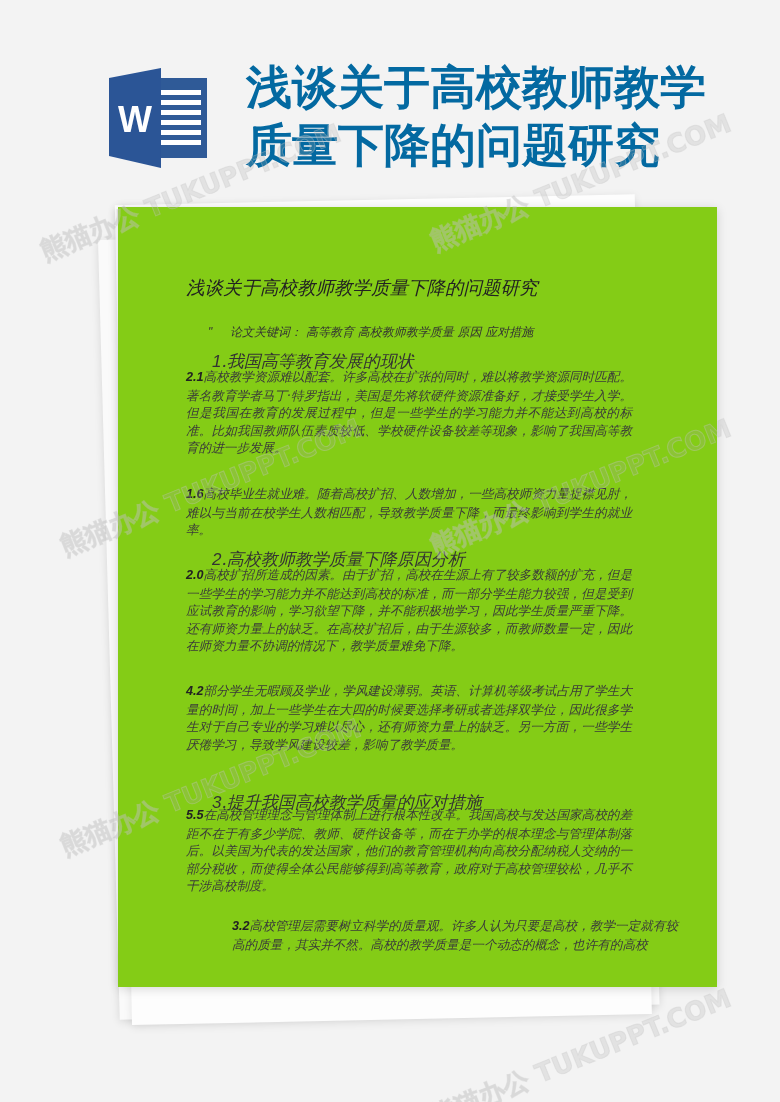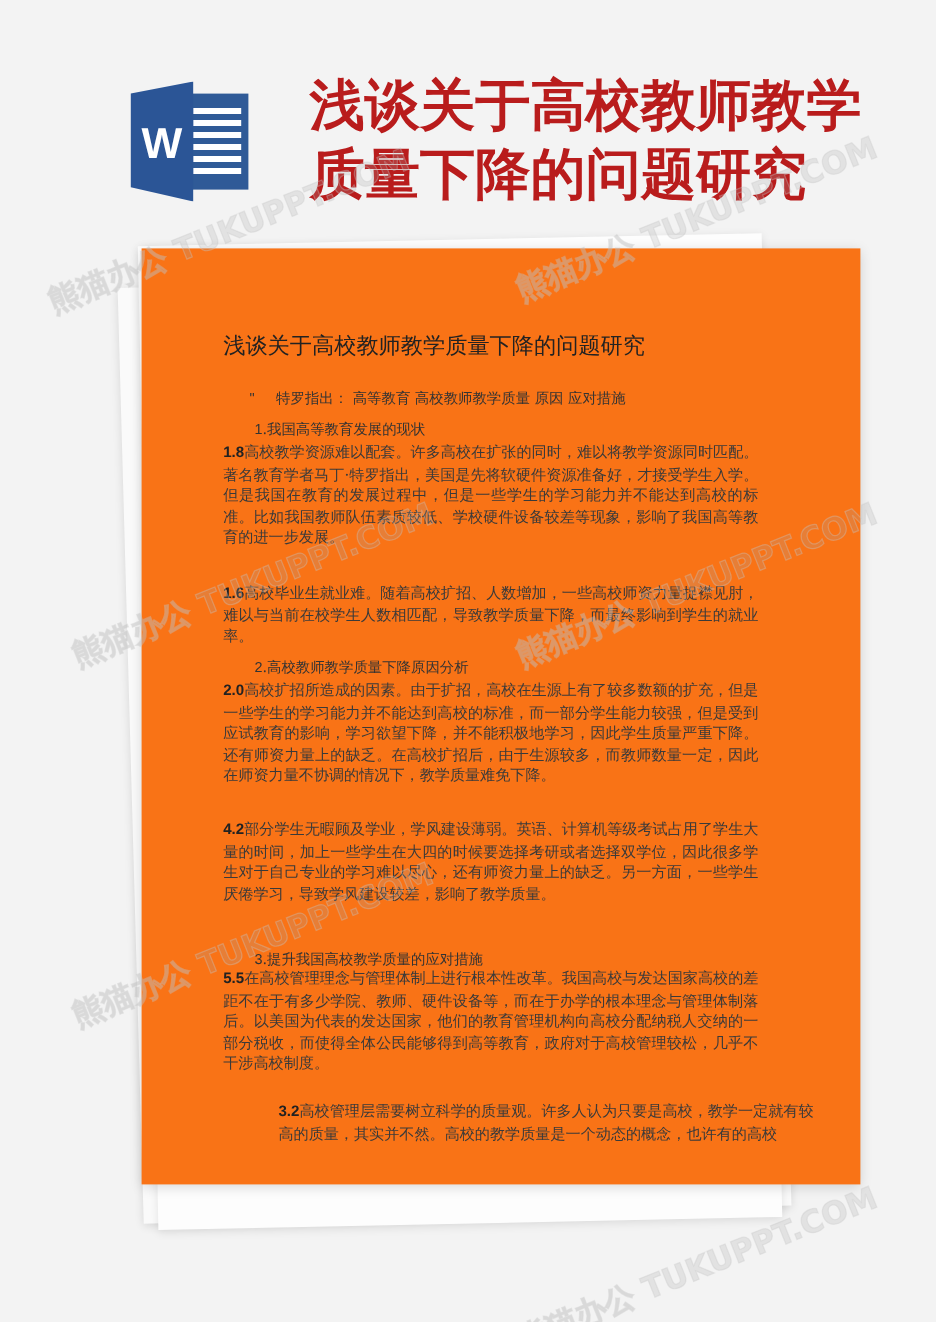--- a/index.html
+++ b/index.html
@@ -19,23 +19,23 @@
       left: 0; top: 0;
       width: 780px; height: 200px;
     }
     .word-icon {
       position: absolute;
       left: 105px; top: 68px;
       width: 105px; height: 100px;
     }
     .hero-title {
       position: absolute;
-      left: 258px; top: 58px;
+      left: 246px; top: 58px;
       width: 500px;
-      color: #b91c1c;
+      color: #0369a1;
       font-family: "DejaVu Serif", "Liberation Serif", serif;
       font-weight: bold;
       font-size: 46px;
       line-height: 58px;
       letter-spacing: 0px;
     }
     .hero-title div { white-space: nowrap; }
 
     
     .page-back2 {
@@ -53,22 +53,23 @@
       width: 520px; height: 820px;
       background: #fdfdfd;
       box-shadow: 0 2px 8px rgba(0,0,0,0.10);
       transform: rotate(-1.2deg);
       transform-origin: left bottom;
     }
     .page {
       position: absolute;
       left: 118px; top: 207px;
       width: 599px; height: 780px;
-      background: #f97316;
+      background: #84cc16;
       box-shadow: 0 2px 10px rgba(0,0,0,0.15);
+      font-style: italic;
     }
     .page-content {
       position: absolute;
       left: 68px; top: 0;
       width: 446px;
       color: #333;
       font-family: "DejaVu Serif", "Liberation Serif", serif;
     }
     .doc-title {
       position: absolute;
@@ -82,21 +83,21 @@
       position: absolute;
       top: 117px; left: 22px;
       font-size: 12px;
       color: #333;
       white-space: nowrap;
     }
     .keywords .quote { margin-right: 14px; font-family: "Liberation Sans", sans-serif; }
     .section-head {
       position: absolute;
       left: 26px;
-      font-size: 12px;
+      font-size: 17px;
       color: #333;
       white-space: nowrap;
     }
     .section-head .num { font-family: "Liberation Sans", sans-serif; }
     .para {
       position: absolute;
       left: 0;
       width: 446px;
       font-size: 12.6px;
       line-height: 17.6px;
@@ -149,28 +150,28 @@
 
 <div class="page-back2"></div>
 <div class="page-back1"></div>
 
 <div class="page">
   <div class="page-content">
     <div class="doc-title">浅谈关于高校教师教学质量下降的问题研究</div>
 
     <div class="keywords">
       <span class="quote">"</span>
-      <span>特罗指出： 高等教育 高校教师教学质量 原因 应对措施</span>
+      <span>论文关键词： 高等教育 高校教师教学质量 原因 应对措施</span>
     </div>
 
     <div class="section-head" style="top:143px;">
       <span class="num">1</span><span>.我国高等教育发展的现状</span>
     </div>
     <div class="para" style="top:161px;">
-      <span class="num">1.8</span><span>高校教学资源难以配套。许多高校在扩张的同时，难以将教学资源同时匹配。著名教育学者马丁·特罗指出，美国是先将软硬件资源准备好，才接受学生入学。但是我国在教育的发展过程中，但是一些学生的学习能力并不能达到高校的标准。比如我国教师队伍素质较低、学校硬件设备较差等现象，影响了我国高等教育的进一步发展。</span>
+      <span class="num">2.1</span><span>高校教学资源难以配套。许多高校在扩张的同时，难以将教学资源同时匹配。著名教育学者马丁·特罗指出，美国是先将软硬件资源准备好，才接受学生入学。但是我国在教育的发展过程中，但是一些学生的学习能力并不能达到高校的标准。比如我国教师队伍素质较低、学校硬件设备较差等现象，影响了我国高等教育的进一步发展。</span>
     </div>
     <div class="para" style="top:278px;">
       <span class="num">1.6</span><span>高校毕业生就业难。随着高校扩招、人数增加，一些高校师资力量捉襟见肘，难以与当前在校学生人数相匹配，导致教学质量下降，而最终影响到学生的就业率。</span>
     </div>
 
     <div class="section-head" style="top:341px;">
       <span class="num">2</span><span>.高校教师教学质量下降原因分析</span>
     </div>
     <div class="para" style="top:359px;">
       <span class="num">2.0</span><span>高校扩招所造成的因素。由于扩招，高校在生源上有了较多数额的扩充，但是一些学生的学习能力并不能达到高校的标准，而一部分学生能力较强，但是受到应试教育的影响，学习欲望下降，并不能积极地学习，因此学生质量严重下降。还有师资力量上的缺乏。在高校扩招后，由于生源较多，而教师数量一定，因此在师资力量不协调的情况下，教学质量难免下降。</span>

